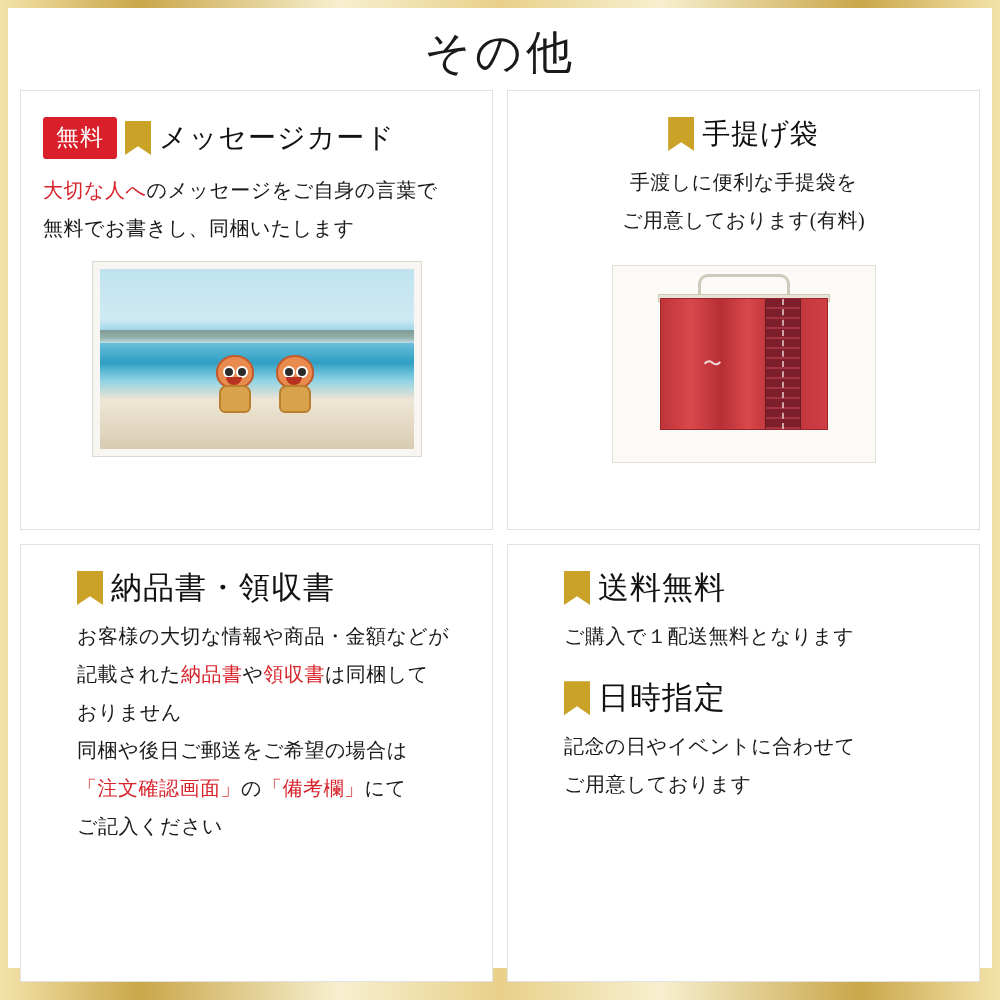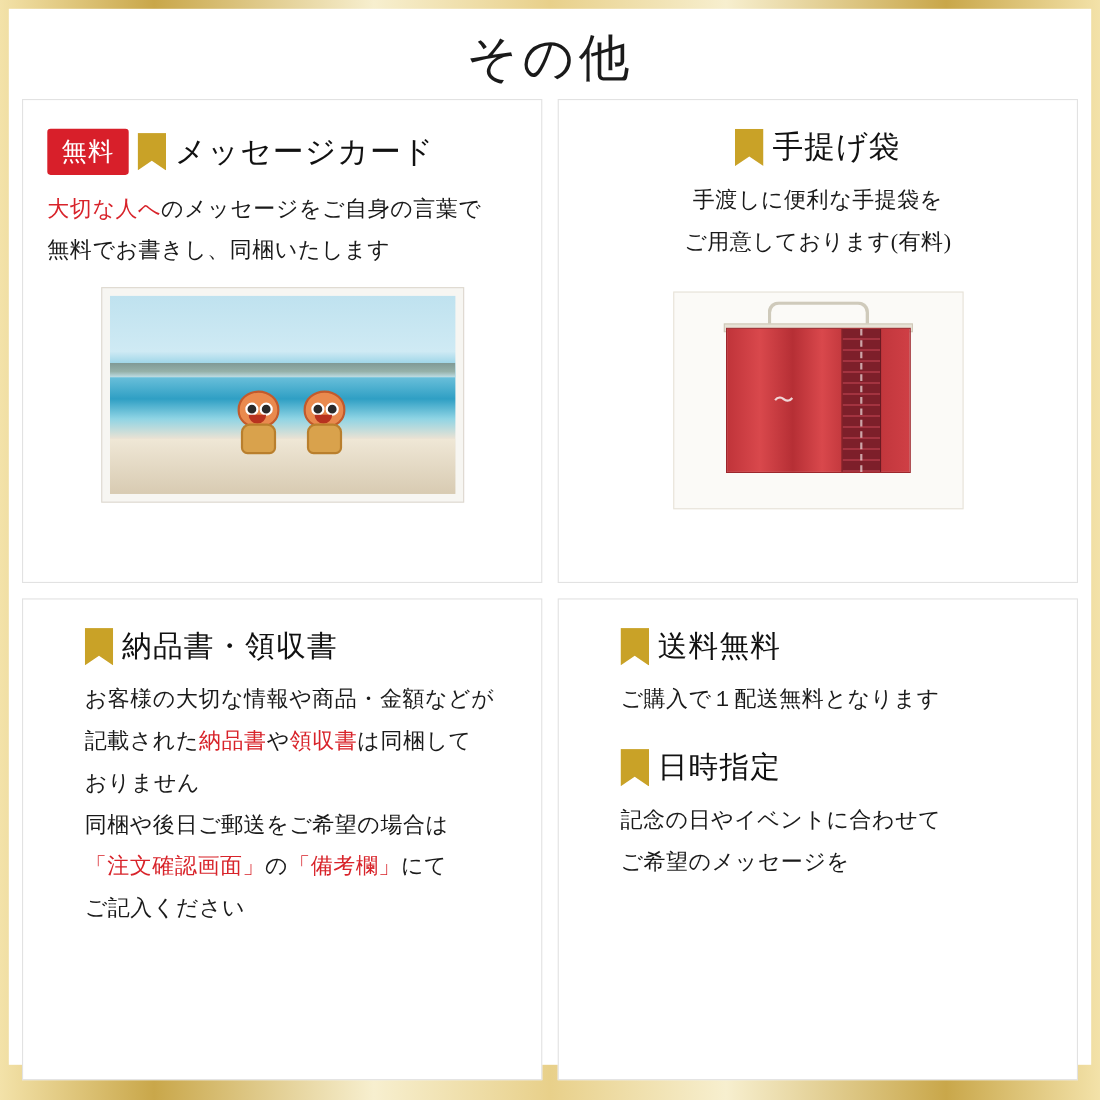--- a/index.html
+++ b/index.html
@@ -91,21 +91,21 @@
   .ribbon {
     display: inline-block;
     width: 26px;
     height: 34px;
     background: #c9a227;
     clip-path: polygon(0 0, 100% 0, 100% 100%, 50% 74%, 0 100%);
     flex: 0 0 auto;
   }
 
   .heading-text {
-    font-size: 27px;
+    font-size: 31px;
     color: #111111;
     letter-spacing: 1px;
     line-height: 1.1;
     white-space: nowrap;
   }
   .heading-text.sans {
     font-family: "Liberation Sans", sans-serif;
     font-size: 28px;
   }
 
@@ -358,19 +358,19 @@
         </div>
 
         <div class="block-gap"></div>
 
         <div class="heading indent">
           <span class="ribbon"></span>
           <span class="heading-text">日時指定</span>
         </div>
         <div class="body-text indent">
           <div>記念の日やイベントに合わせて</div>
-          <div>ご希望のメッセージを</div>
+          <div>ご用意しております</div>
         </div>
       </div>
 
     </div>
   </div>
 </div>
 
 </body></html>

